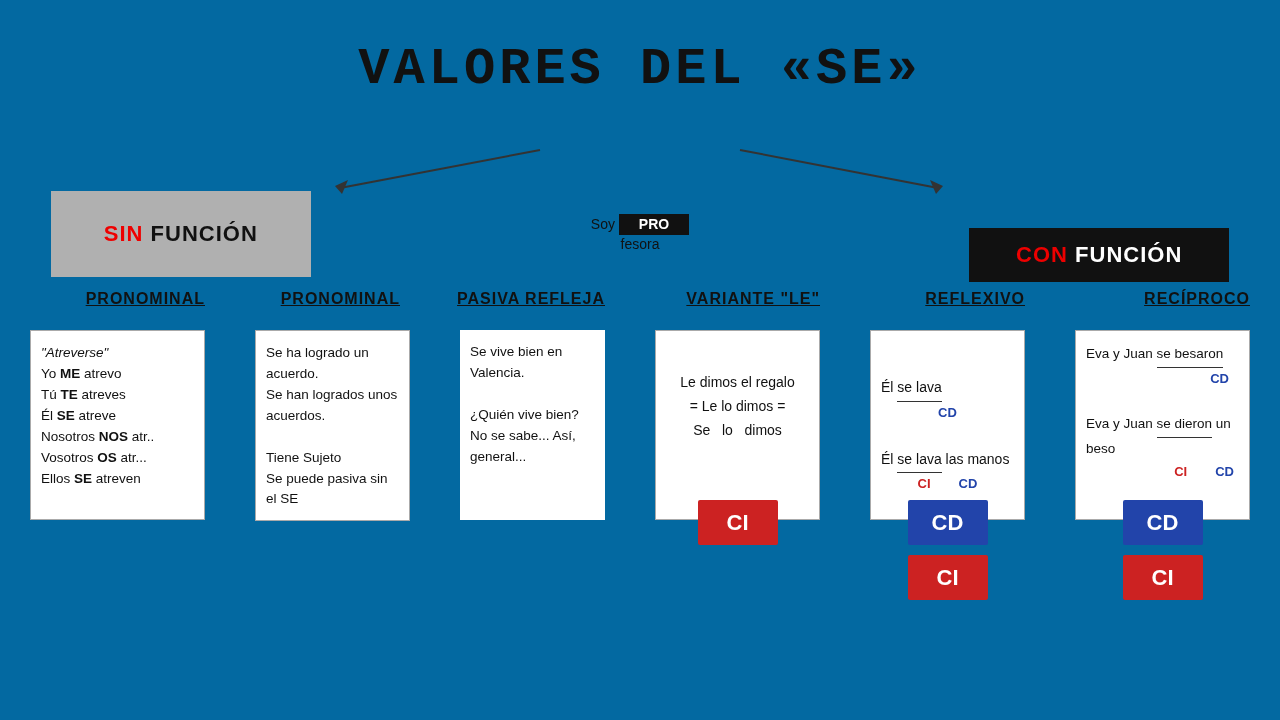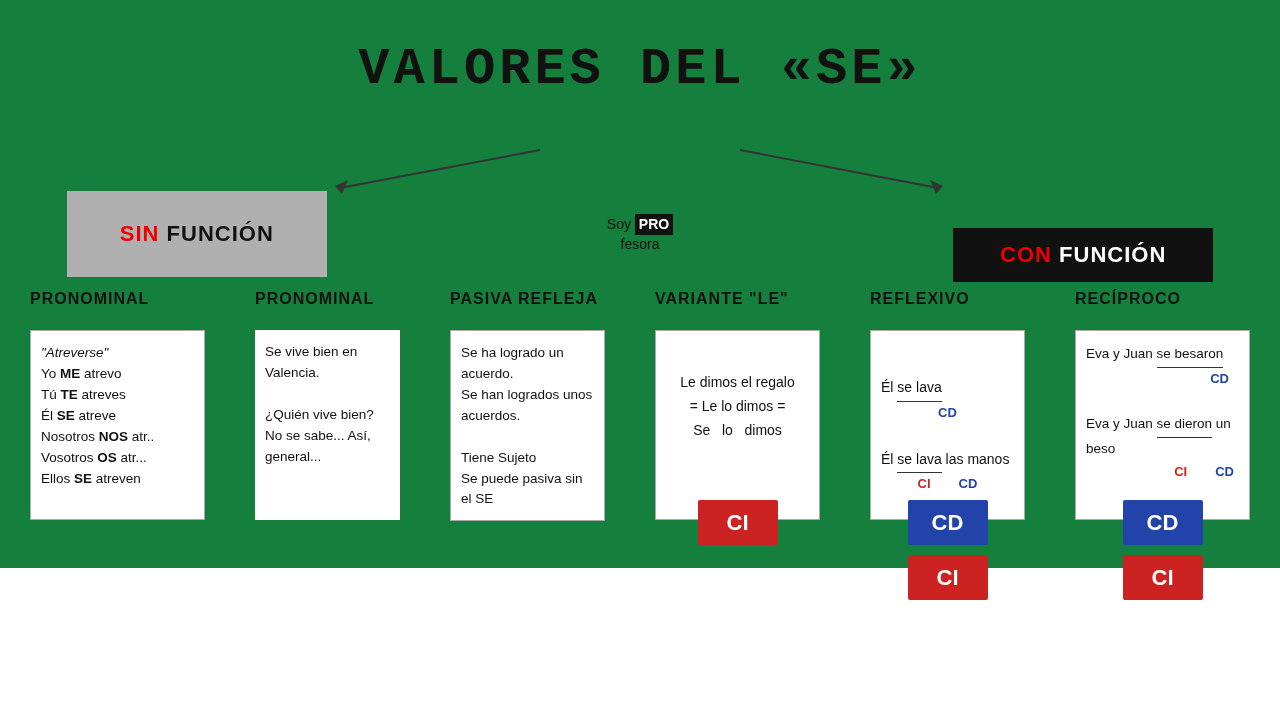--- a/index.html
+++ b/index.html
@@ -7,23 +7,23 @@
       background: #fff;
       font-family: Arial, sans-serif;
       width: 1280px;
       height: 720px;
       overflow: hidden;
       position: relative;
     }
 
     .page {
       width: 1280px;
-      height: 568px;
+      height: 720px;
       position: relative;
-      background: #15803d;
+      background: #0369a1;
     }
 
     
     .title {
       text-align: center;
       font-family: 'Courier New', Courier, monospace;
       font-size: 52px;
       font-weight: bold;
       letter-spacing: 4px;
       padding-top: 40px;
@@ -89,39 +89,40 @@
       font-size: 14px;
       line-height: 1.3;
       color: #111;
     }
     .soy-badge .pro-badge {
       display: inline-block;
       background: #111;
       color: #fff;
       font-weight: bold;
       font-size: 14px;
-      padding: 1px 4px;
+      padding: 1px 20px;
     }
 
     
     .columns-header {
       display: flex;
       position: absolute;
       top: 290px;
       left: 30px;
       width: 1220px;
       justify-content: space-between;
       align-items: flex-start;
     }
     .col-header {
       font-size: 16px;
       font-weight: bold;
       letter-spacing: 1px;
-      text-align: left;
-      color: #111;
+      text-align: right;
+      color: #111;
+      text-decoration: underline;
     }
     .col-header.pronominal { width: 175px; }
     .col-header.impersonal { width: 145px; }
     .col-header.pasiva { width: 155px; }
     .col-header.variante { width: 165px; }
     .col-header.reflexivo { width: 155px; }
     .col-header.reciproco { width: 175px; }
 
     
     .content-boxes {
@@ -265,32 +266,32 @@
     <div class="content-box pronominal-box">
       <div class="italic">"Atreverse"</div>
       <div>Yo <span class="bold">ME</span> atrevo</div>
       <div>Tú <span class="bold">TE</span> atreves</div>
       <div>Él <span class="bold">SE</span> atreve</div>
       <div>Nosotros <span class="bold">NOS</span> atr..</div>
       <div>Vosotros <span class="bold">OS</span> atr...</div>
       <div>Ellos <span class="bold">SE</span> atreven</div>
     </div>
 
-    <div class="content-box impersonal-box">
-      <div>Se vive bien en Valencia.</div>
-      <br>
-      <div>¿Quién vive bien? No se sabe... Así, general...</div>
-    </div>
-
     <div class="content-box pasiva-box">
       <div>Se ha logrado un acuerdo.</div>
       <div>Se han logrados unos acuerdos.</div>
       <br>
       <div>Tiene Sujeto</div>
       <div>Se puede pasiva sin el SE</div>
+    </div>
+
+    <div class="content-box impersonal-box">
+      <div>Se vive bien en Valencia.</div>
+      <br>
+      <div>¿Quién vive bien? No se sabe... Así, general...</div>
     </div>
 
     <div class="content-box variante-box">
       <div class="variante-content">
         <div>Le dimos el regalo</div>
         <div>= Le lo dimos =</div>
         <div>Se &nbsp; lo &nbsp; dimos</div>
       </div>
     </div>
 

